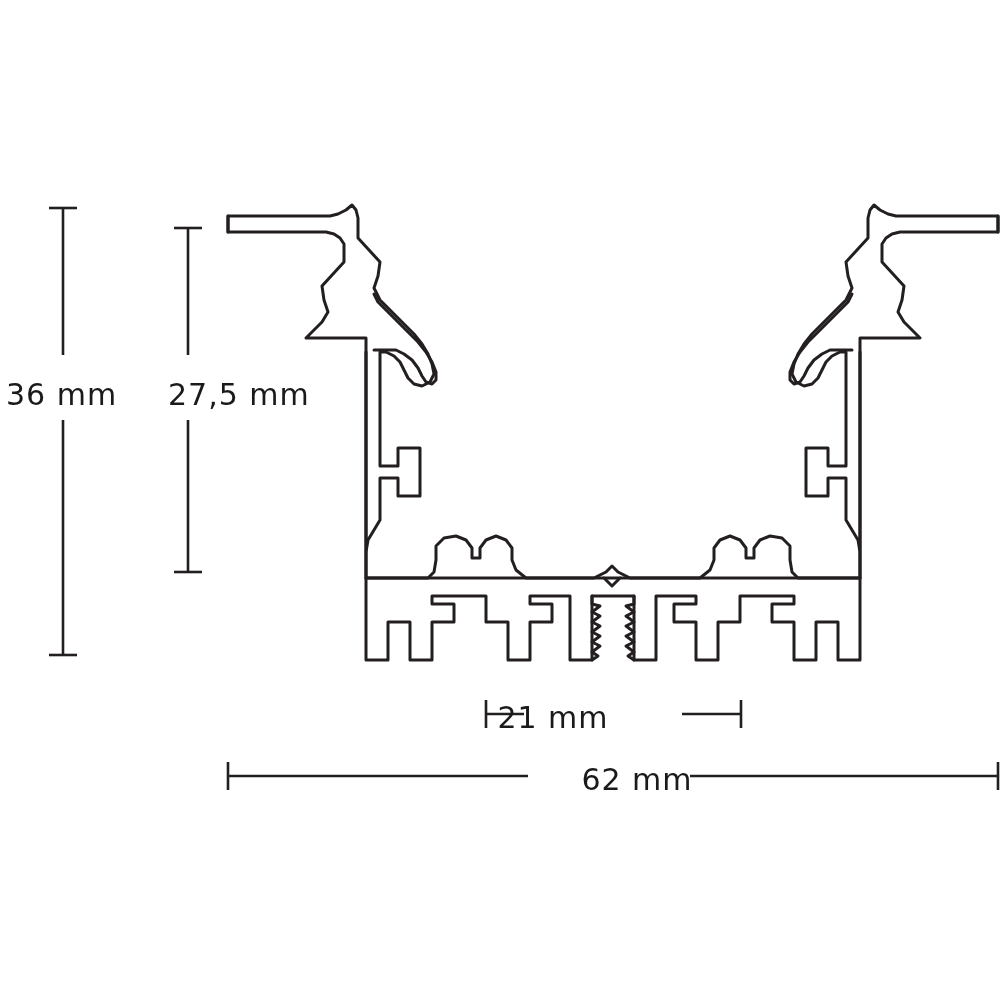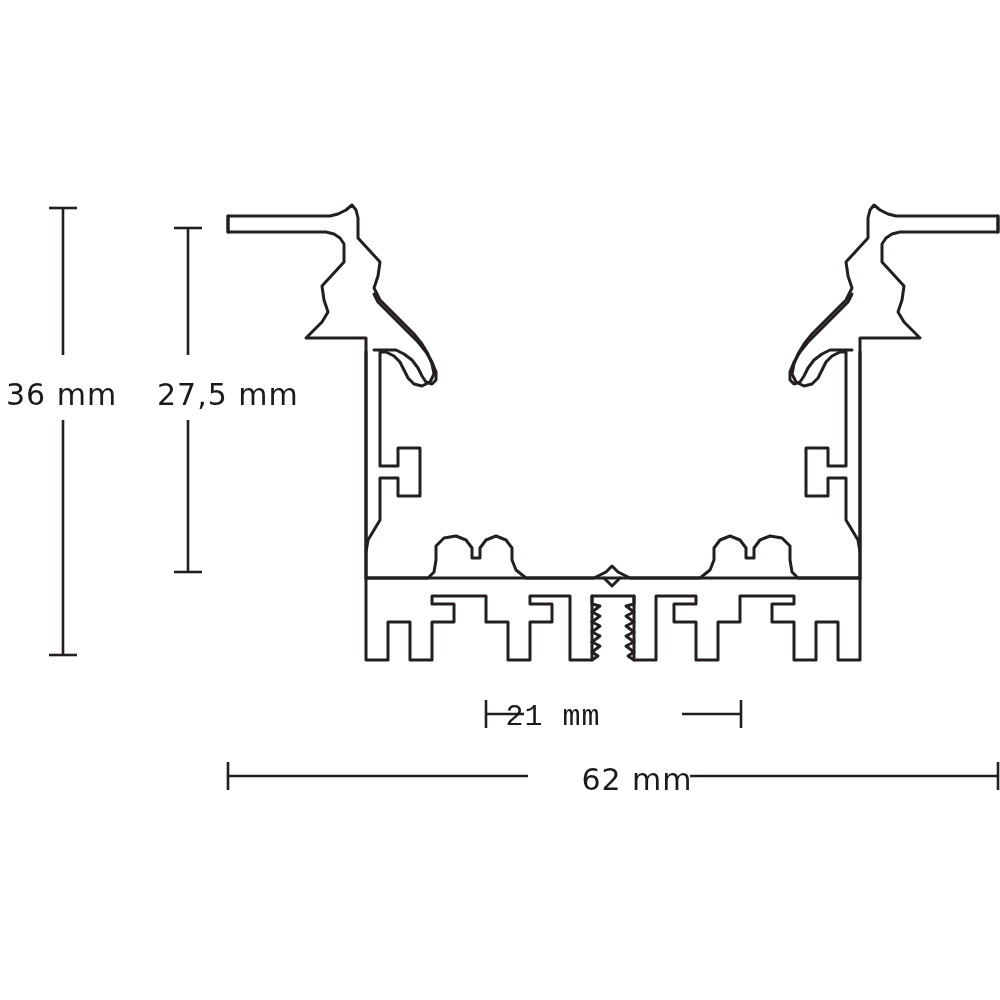--- a/index.html
+++ b/index.html
@@ -33,29 +33,28 @@
     font-size: 30px;
     letter-spacing: 1px;
     color: #1a1a1a;
     white-space: nowrap;
   }
   #label-height-total {
     left: 6px;
     top: 377px;
   }
   #label-height-inner {
-    left: 157px;
+    left: 168px;
     top: 377px;
     text-align: center;
   }
   #label-width-inner {
     left: 553px;
     top: 700px;
     transform: translateX(-50%);
-    font-family: Liberation Mono, monospace;
   }
   #label-width-total {
     left: 613px;
     top: 762px;
     transform: translateX(-50%);
     margin-left: 24px;
   }
 </style>
 </head>
 <body>

